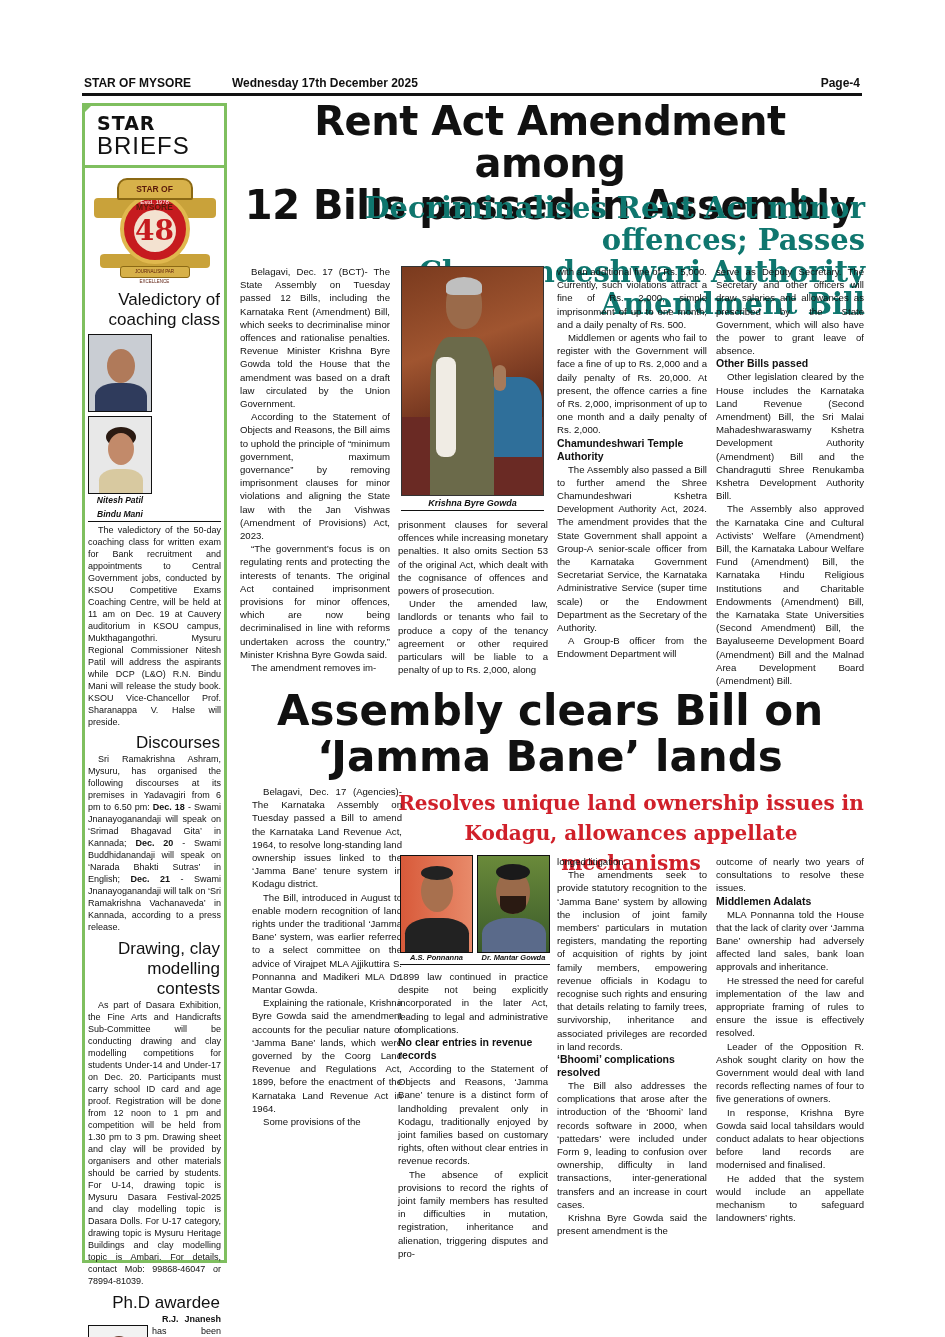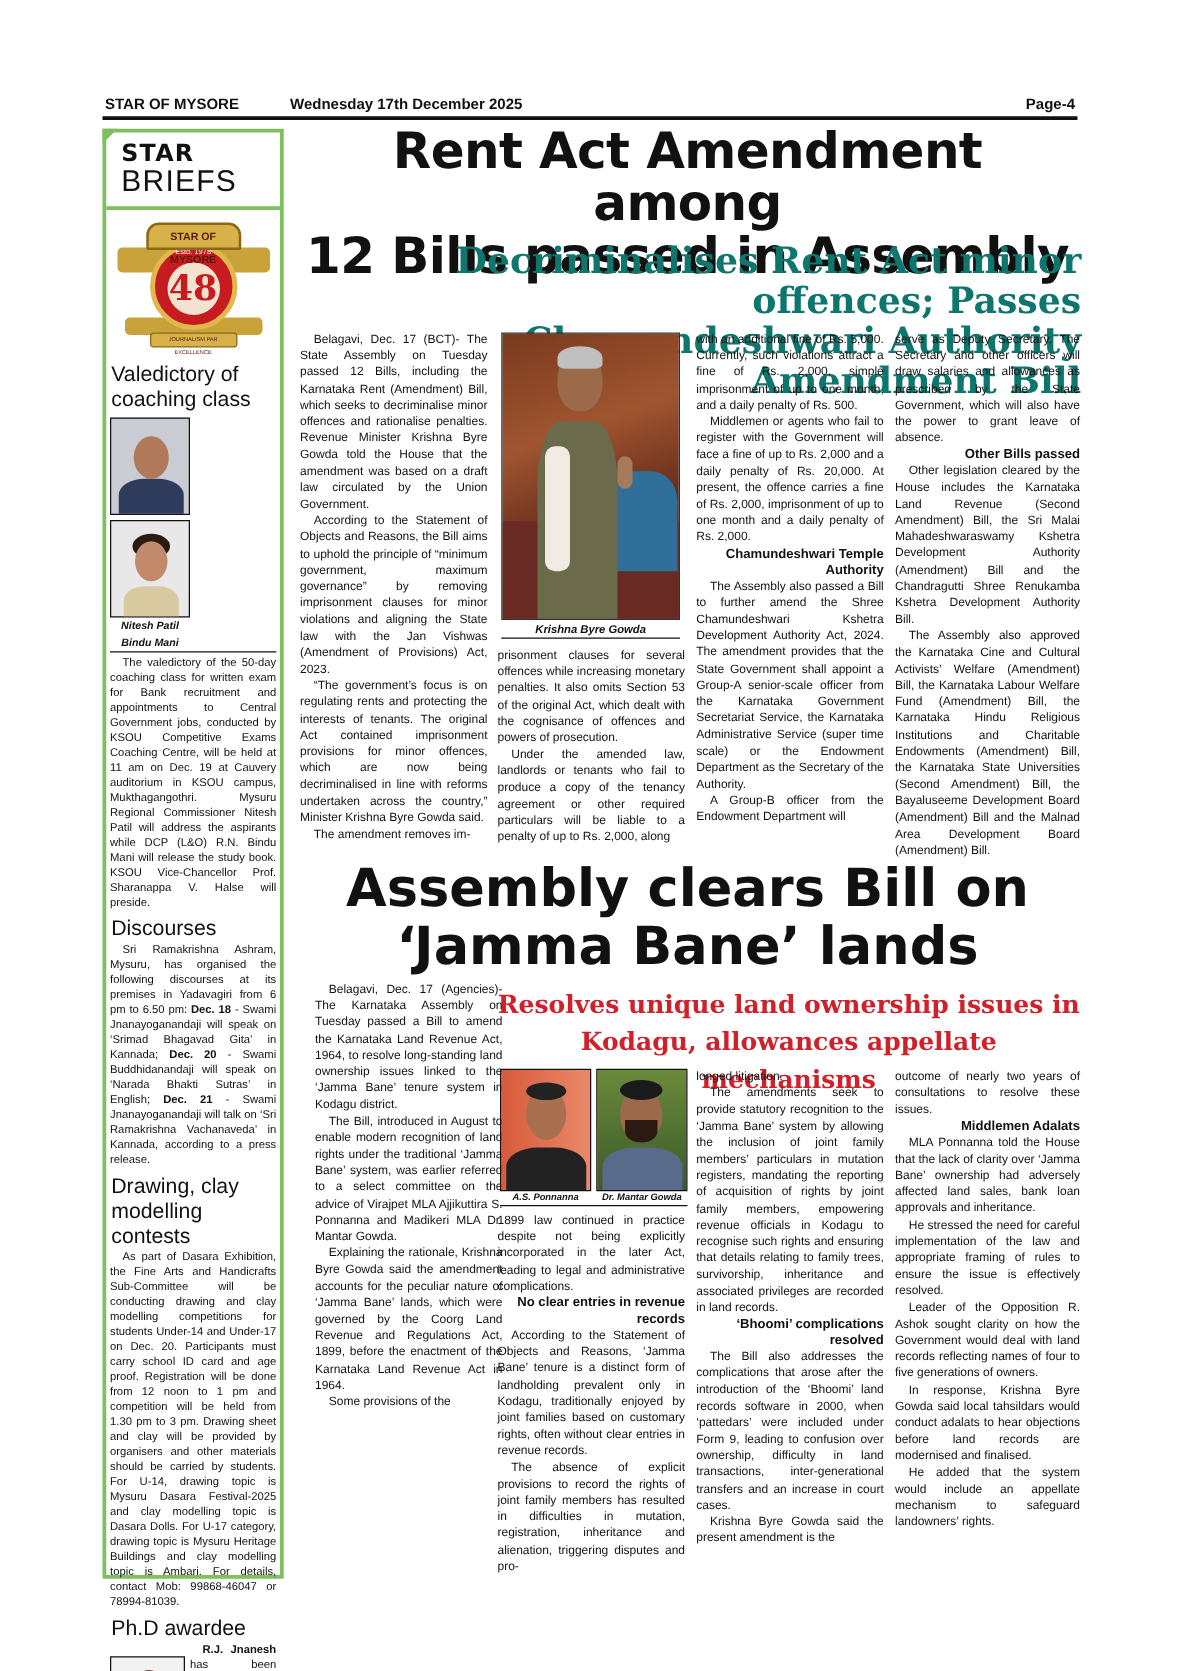--- a/index.html
+++ b/index.html
@@ -21,21 +21,21 @@
 
   .logo { margin: 8px auto 0; width: 130px; height: 110px; position: relative; }
   .logo .ribbon { position: absolute; left: 4px; top: 22px; width: 122px; height: 20px; background: #c9a23a; border-radius: 4px; }
   .logo .ribbon2 { position: absolute; left: 10px; top: 78px; width: 110px; height: 14px; background: #c9a23a; border-radius: 4px; }
   .logo .topbanner { position: absolute; left: 27px; top: 2px; width: 76px; height: 22px; background: #d7b14a; border: 2px solid #8b6914; border-radius: 10px 10px 2px 2px; font-size: 8.5px; font-weight: bold; color: #5a1a0a; text-align: center; line-height: 18px; }
   .logo .circle { position: absolute; left: 30px; top: 18px; width: 70px; height: 70px; border-radius: 50%; background: #c61b1f; border: 4px solid #e0b84e; }
   .logo .inner { position: absolute; left: 10px; top: 12px; width: 42px; height: 42px; border-radius: 50%; background: #f3e2d0; color: #c61b1f; font-size: 28px; font-weight: bold; text-align: center; line-height: 42px; font-family: "DejaVu Serif", serif; }
   .logo .estd { position: absolute; left: 0; top: 1px; width: 62px; font-size: 6px; color: #fff; text-align: center; }
   .logo .motto { position: absolute; left: 30px; top: 90px; width: 70px; height: 12px; background: #d7b14a; border: 1px solid #8b6914; border-radius: 3px; font-size: 4.5px; text-align: center; line-height: 10px; color: #5a1a0a; }
 
-  .sb-title { font-size: 17px; font-family: "Liberation Sans", sans-serif; line-height: 20px; padding: 0 4px; color: #111; }
+  .sb-title { font-size: 17px; font-family: "Liberation Sans", sans-serif; line-height: 20px; padding: 0 4px; color: #111; text-align: right; }
   .sb-body { font-size: 9px; line-height: 12px; padding: 0 3px; text-align: justify; font-family: "Liberation Sans", sans-serif; }
   .sb-body .ind { text-indent: 10px; }
   .sb-body b { font-weight: bold; }
 
   .photos2 { display: flex; gap: 4px; padding: 0 3px; margin-top: 4px; flex-direction: column; }
   .ph { border: 1px solid #111; position: relative; overflow: hidden; }
   .ph-cap { font-size: 8.5px; font-style: italic; font-weight: bold; text-align: center; }
   .sb-rule { border-top: 1px solid #111; margin: 2px 3px 2px; }
 
   .face { position: absolute; border-radius: 50%; }
@@ -43,21 +43,21 @@
 
   
   .hl1 { position: absolute; left: 235px; top: 100px; width: 630px; text-align: center; font-family: "DejaVu Sans", sans-serif; font-weight: bold; font-size: 40px; line-height: 42px; letter-spacing: -0.5px; color: #111; }
   .sub1 { position: absolute; left: 235px; top: 192px; width: 630px; text-align: right; font-family: "DejaVu Serif", serif; font-size: 29px; line-height: 32px; color: #0f766e; }
   .hl2 { position: absolute; left: 235px; top: 688px; width: 630px; text-align: center; font-family: "DejaVu Sans", sans-serif; font-weight: 900; font-size: 42px; line-height: 46px; letter-spacing: 0px; color: #111; }
   .sub2 { position: absolute; left: 398px; top: 788px; width: 466px; text-align: center; font-family: "DejaVu Serif", serif; font-size: 20px; line-height: 30px; color: #d0202a; }
 
   .col { position: absolute; font-family: "Liberation Sans", sans-serif; font-size: 9.6px; line-height: 13.2px; text-align: justify; color: #111; }
   .col p { text-indent: 11px; }
   .col p.noind { text-indent: 0; }
-  .col h4 { text-align: right; font-size: 10.5px; font-weight: bold; line-height: 13px; text-indent: 0; }
+  .col h4 { text-align: left; font-size: 10.5px; font-weight: bold; line-height: 13px; text-indent: 0; }
 
   .kbg-photo { position: absolute; left: 401px; top: 266px; width: 143px; height: 230px; border: 1px solid #333; overflow: hidden; background: linear-gradient(160deg, #7a3a1e 0%, #a05530 35%, #5a2416 70%, #3a1a10 100%); }
   .kbg-cap { position: absolute; left: 401px; top: 498px; width: 143px; text-align: center; font-size: 9px; font-style: italic; font-weight: bold; border-bottom: 1px solid #111; padding-bottom: 2px; }
 
   .duo { position: absolute; left: 400px; top: 855px; width: 150px; height: 98px; display: flex; gap: 4px; }
   .duo .ph { width: 73px; height: 98px; }
   .duo-caps { position: absolute; left: 400px; top: 953px; width: 150px; display: flex; gap: 4px; border-bottom: 1px solid #111; padding-bottom: 2px; }
   .duo-caps span { width: 73px; text-align: center; font-size: 7.5px; font-style: italic; font-weight: bold; }
 </style>
 </head>

